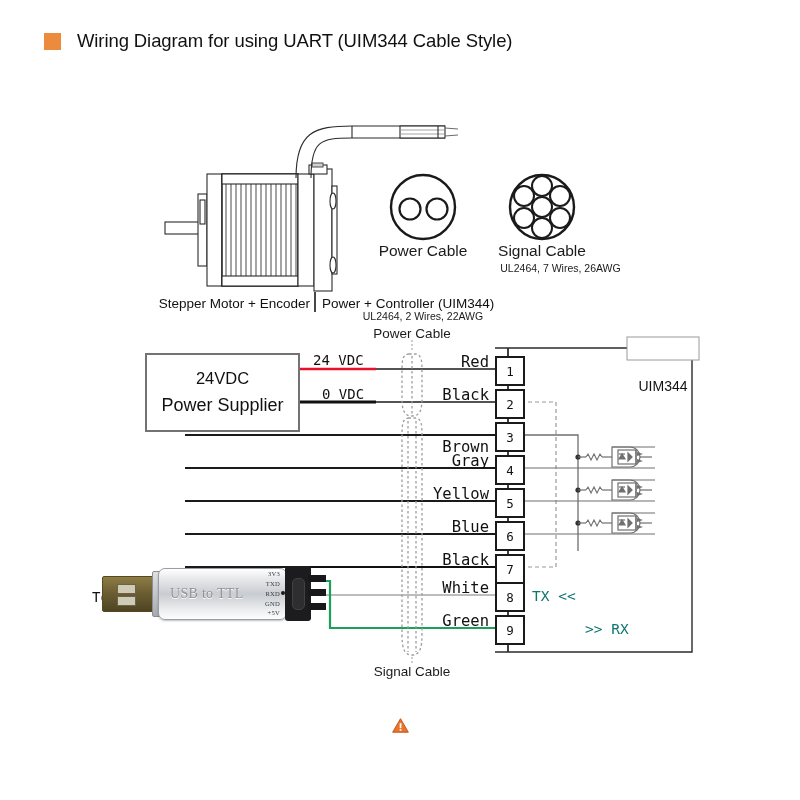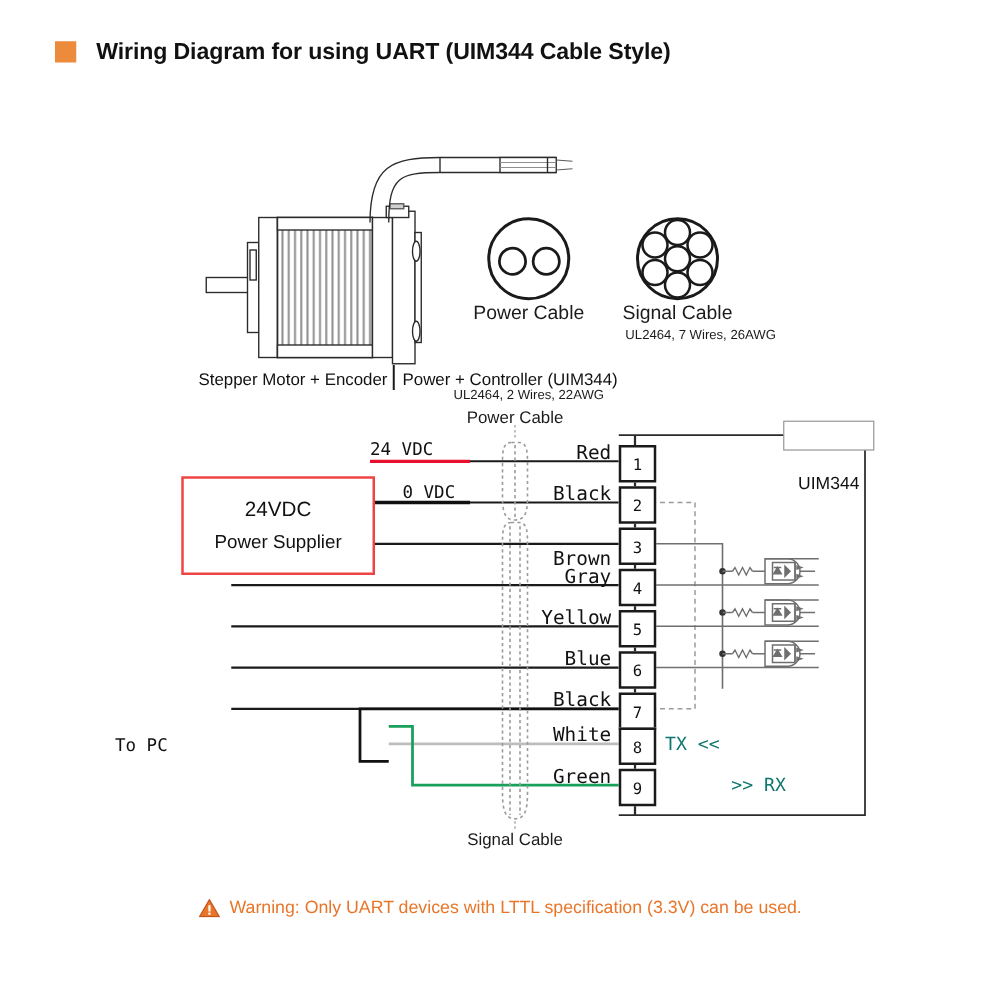--- a/index.html
+++ b/index.html
@@ -16,21 +16,21 @@
 
   
   .title-row{
     position:absolute;left:44px;top:30px;
     display:flex;align-items:center;gap:16px;
   }
   .title-bullet{
     width:17px;height:17px;background:#ed8b3c;flex:0 0 auto;
   }
   .title-text{
-    font-size:18.5px;font-weight:bold;color:#111;
+    font-size:18.5px;font-weight:normal;color:#111;
     letter-spacing:-0.1px;white-space:nowrap;
   }
 
   
   .lbl{position:absolute;white-space:nowrap;line-height:1;}
 
   
   .cap-main{font-size:15.5px;color:#1b1b1b;}
   .cap-sub{font-size:10.5px;color:#1b1b1b;}
 
@@ -99,27 +99,26 @@
   .hdr-leg{
     position:absolute;left:212px;width:18px;height:7px;background:#18181a;
   }
   .hdr-leg.l1{top:13px;}
   .hdr-leg.l2{top:27px;}
   .hdr-leg.l3{top:41px;}
 
   
   #psu{
     position:absolute;left:145px;top:353px;width:151px;height:75px;
-    border:2px solid #ef4444;background:#fff;
+    border:2px solid #737373;background:#fff;
     display:flex;flex-direction:column;align-items:center;justify-content:center;
     gap:7px;
-    margin-top:28px;
   }
   #psu .l1{font-size:16.5px;color:#111;}
-  #psu .l2{font-size:15px;color:#111;}
+  #psu .l2{font-size:18px;color:#111;}
 
   
   .term{
     position:absolute;width:26px;height:26px;
     border:2px solid #1a1a1a;background:#fff;
     display:flex;align-items:center;justify-content:center;
     font-family:"DejaVu Sans Mono", monospace;
     font-size:12.5px;color:#111;
   }
 
@@ -329,21 +328,21 @@
   <div class="lbl cap-sub" style="left:542px;top:263px;transform:translateX(-50%);padding-left:37px;">UL2464, 7 Wires, 26AWG</div>
 
   <div class="lbl divider-label" style="left:310px;top:297px;transform:translateX(-100%);">Stepper Motor + Encoder</div>
   <div class="lbl divider-label" style="left:322px;top:297px;">Power + Controller (UIM344)</div>
 
   <div id="psu">
     <div class="l1">24VDC</div>
     <div class="l2">Power Supplier</div>
   </div>
 
-  <div class="voltlbl" style="left:296px;top:352px;">24  VDC</div>
+  <div class="voltlbl" style="left:313px;top:352px;">24  VDC</div>
   <div class="voltlbl" style="left:322px;top:386px;">0  VDC</div>
 
   <div class="cablecap" style="left:412px;top:326px;transform:translateX(-50%);">Power Cable</div>
   <div class="cablecap" style="left:412px;top:664px;transform:translateX(-50%);">Signal Cable</div>
 
   <div class="wirename" style="left:489px;top:353px;transform:translateX(-100%);">Red</div>
   <div class="wirename" style="left:489px;top:386px;transform:translateX(-100%);">Black</div>
   <div class="wirename" style="left:489px;top:438px;transform:translateX(-100%);">Brown</div>
   <div class="wirename" style="left:489px;top:452px;transform:translateX(-100%);">Gray</div>
   <div class="wirename" style="left:489px;top:485px;transform:translateX(-100%);text-align:center;">Yellow</div>
@@ -379,23 +378,41 @@
   <div class="term" style="left:495px;top:615px;">
     <span>9</span>
     </div>
 
   <div class="uimbox-label" style="left:663px;top:342px;transform:translateX(-50%);margin-top:36px;">UIM344</div>
   <div class="txrx" style="left:532px;top:588px;">TX &lt;&lt;</div>
   <div class="txrx" style="left:544px;top:621px;margin-left:41px;">&gt;&gt; RX</div>
 
   <div class="lbl topc" style="left:92px;top:546px;">To PC</div>
 
+  <div id="usb">
+    <div class="usb-plug"></div>
+    <div class="usb-shell"></div>
+    <div class="usb-metal"></div>
+    <div class="usb-brand">USB to TTL</div>
+    <div class="usb-pins">
+      <div class="usb-pin-lbl">3V3</div>
+      <div class="usb-pin-lbl">TXD</div>
+      <div class="usb-pin-lbl">RXD</div>
+      <div class="usb-pin-lbl">GND</div>
+      <div class="usb-pin-lbl">+5V</div>
+    </div>
+    <div class="usb-dot"></div>
+    <div class="usb-hdr"></div>
+    <div class="usb-hdr-slot"></div>
+    <div class="hdr-leg l1"></div>
+    <div class="hdr-leg l2"></div>
+    <div class="hdr-leg l3"></div>
+  </div>
 
   <div class="warn">
     <svg class="warn-tri" width="17" height="15" viewBox="0 0 17 15">
       <path d="M8.5,0.7 L16.3,14.2 L0.7,14.2 Z" fill="#e8762a" stroke="#c4551a" stroke-width="1"></path>
       <rect x="7.7" y="5.2" width="1.7" height="5" fill="#ffffff"></rect>
       <rect x="7.7" y="11.1" width="1.7" height="1.7" fill="#ffffff"></rect>
     </svg>
-    <span>Warning: Only UART devices with LTTL specification (3.3V) can be used.</span>
   </div>
 
 </div>
 
 </body></html>

